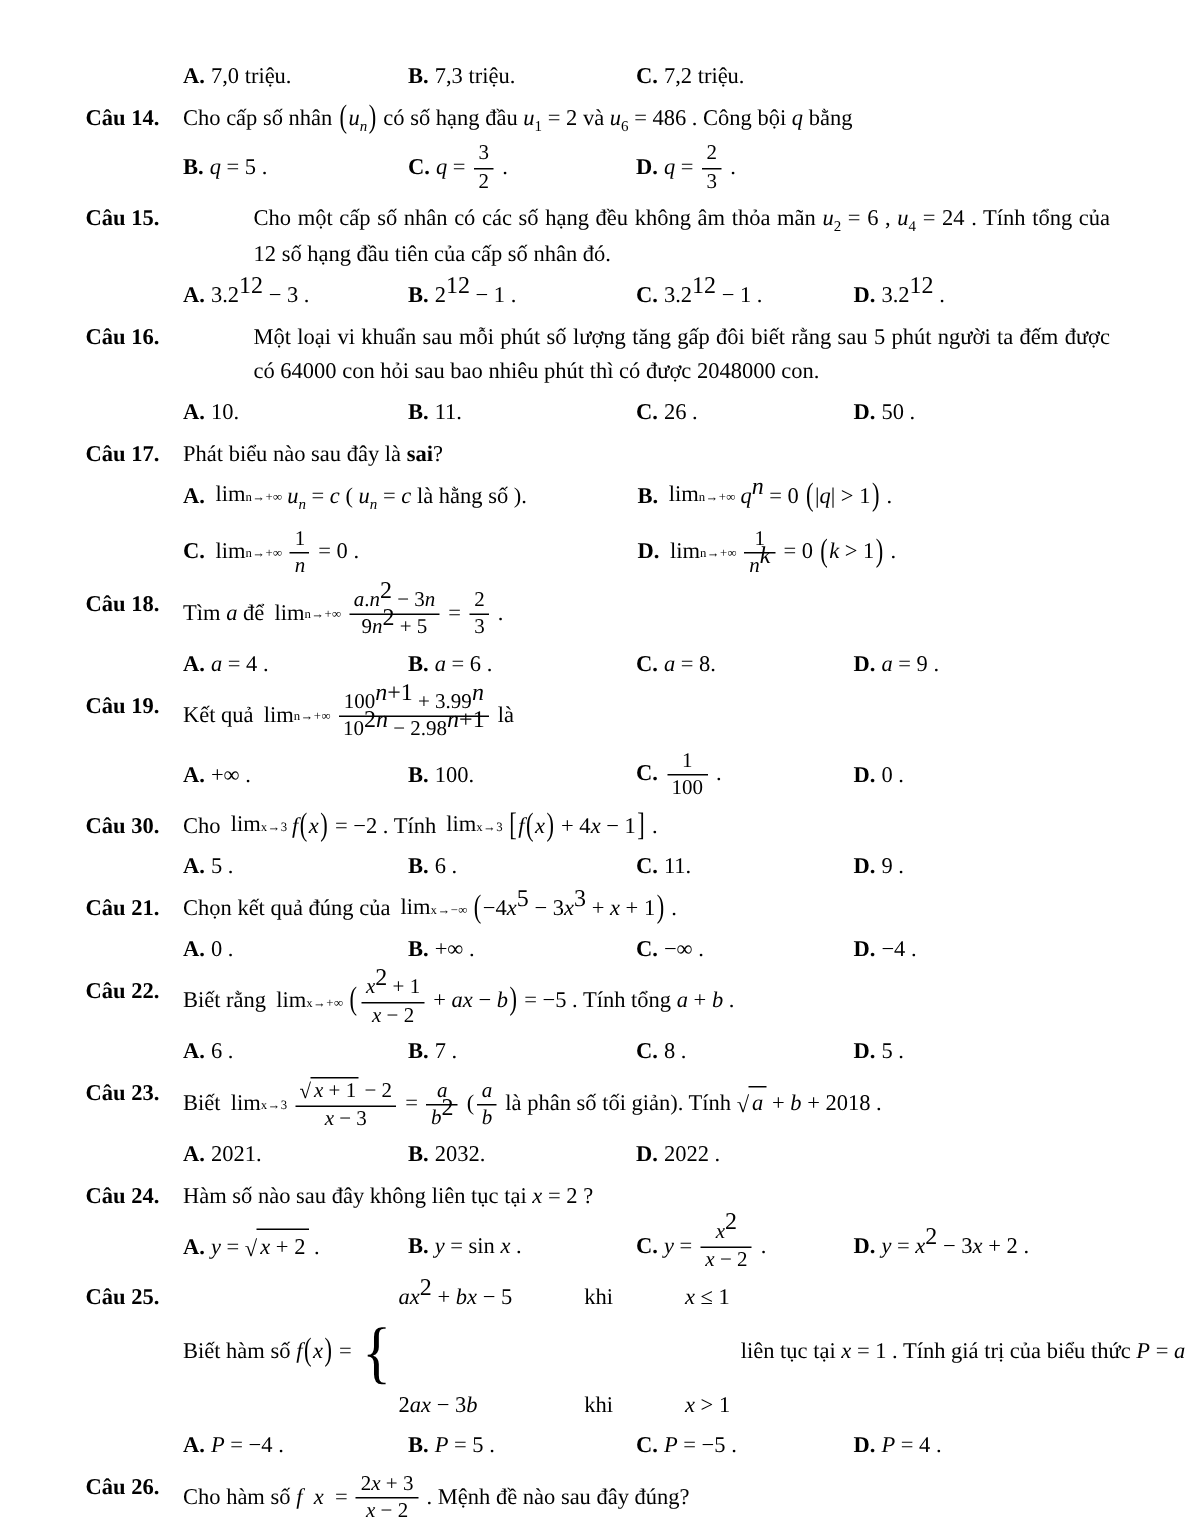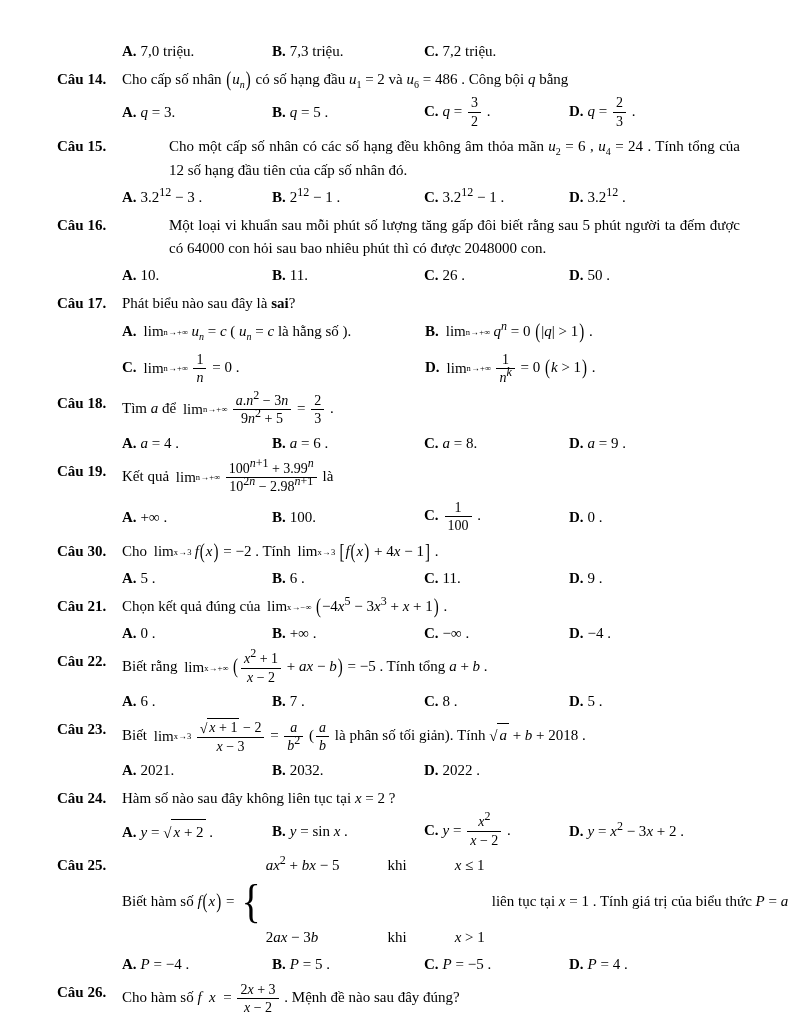--- a/index.html
+++ b/index.html
@@ -14,21 +14,21 @@
   .qlabel { width:65px; flex:none; font-weight:bold; line-height:1.55; }
   .qbody { flex:1; min-width:0; }
   .stem { line-height:1.55; }
   .stem.just { text-align:justify;margin-left:47px; }
   .opts { display:grid; align-items:center; margin-top:3px; }
   .opts4 { grid-template-columns:150px 152px 145px auto; }
   .opts2 { grid-template-columns:303px auto; row-gap:8px; }
   .opt { white-space:nowrap; line-height:1.6; }
   .okey { font-weight:bold; margin-right:4px; }
   
-  sup.msup { font-size:12px; line-height:0; vertical-align:super; }
+  sup.msup { font-size:16px; line-height:0; vertical-align:super; }
   sub.msub { font-size:10px; line-height:0; vertical-align:sub; }
   .mit { font-style:italic; }
   .mbd { font-weight:bold; }
   .mfrac { display:inline-flex; flex-direction:column; text-align:center;
            vertical-align:middle; margin:0 2px; font-size:14px; line-height:1.25; }
   .mnum { display:block; padding:0 3px; border-bottom:1px solid #000; }
   .mden { display:block; padding:0 3px; }
   .mlim { display:inline-flex; align-items:center;
           vertical-align:middle; margin:0 3px; line-height:1.05; }
   .mlimtop { display:block; }
@@ -57,21 +57,20 @@
           <span class="opt"><span class="okey">C.</span><span class="otext">7,2 triệu.</span></span>
         </div>
     </div>
   </div>
 
   <div class="q">
     <div class="qlabel">Câu 14.</div>
     <div class="qbody">
       <div class="stem">Cho cấp số nhân <span class="mbig">(</span><span class="mit">u<sub class="msub">n</sub></span><span class="mbig">)</span> có số hạng đầu <span class="mit">u</span><sub class="msub">1</sub> = 2 và <span class="mit">u</span><sub class="msub">6</sub> = 486 . Công bội <span class="mit">q</span> bằng</div>
       <div class="opts opts4">
-          <span class="opt"><span class="okey">A.</span><span class="otext"><span class="mit">q</span> = 3.</span></span>
           <span class="opt"><span class="okey">B.</span><span class="otext"><span class="mit">q</span> = 5 .</span></span>
           <span class="opt"><span class="okey">C.</span><span class="otext"><span class="mit">q</span> = <span class="mfrac">
                 <span class="mnum">3</span>
                 <span class="mden">2</span>
               </span> .</span></span>
           <span class="opt"><span class="okey">D.</span><span class="otext"><span class="mit">q</span> = <span class="mfrac">
                 <span class="mnum">2</span>
                 <span class="mden">3</span>
               </span> .</span></span>
         </div>

